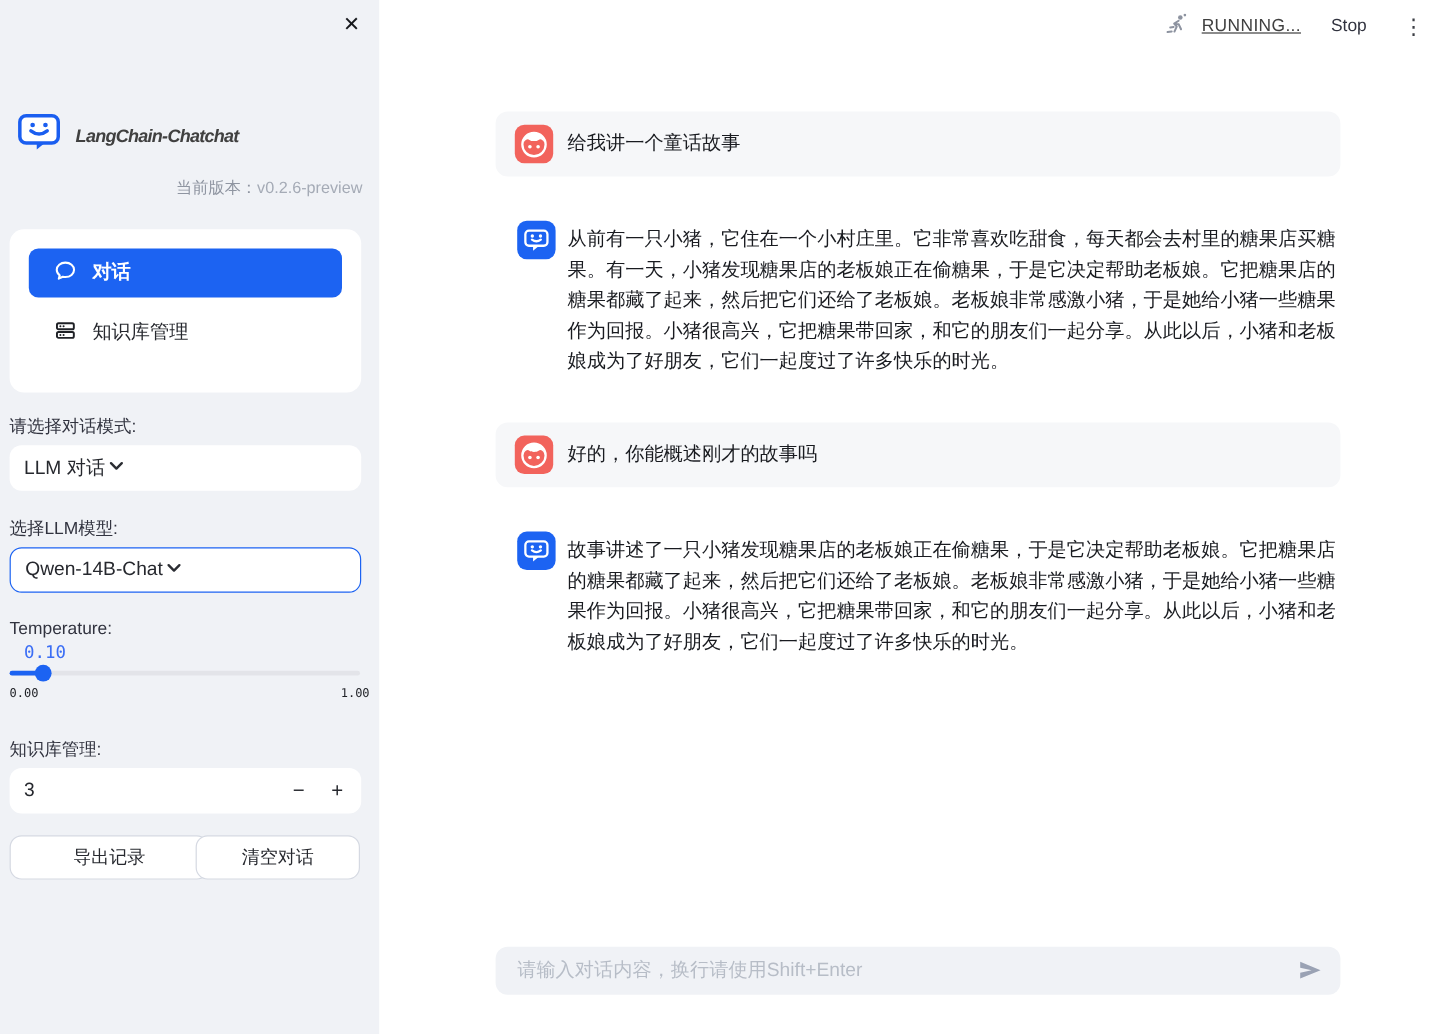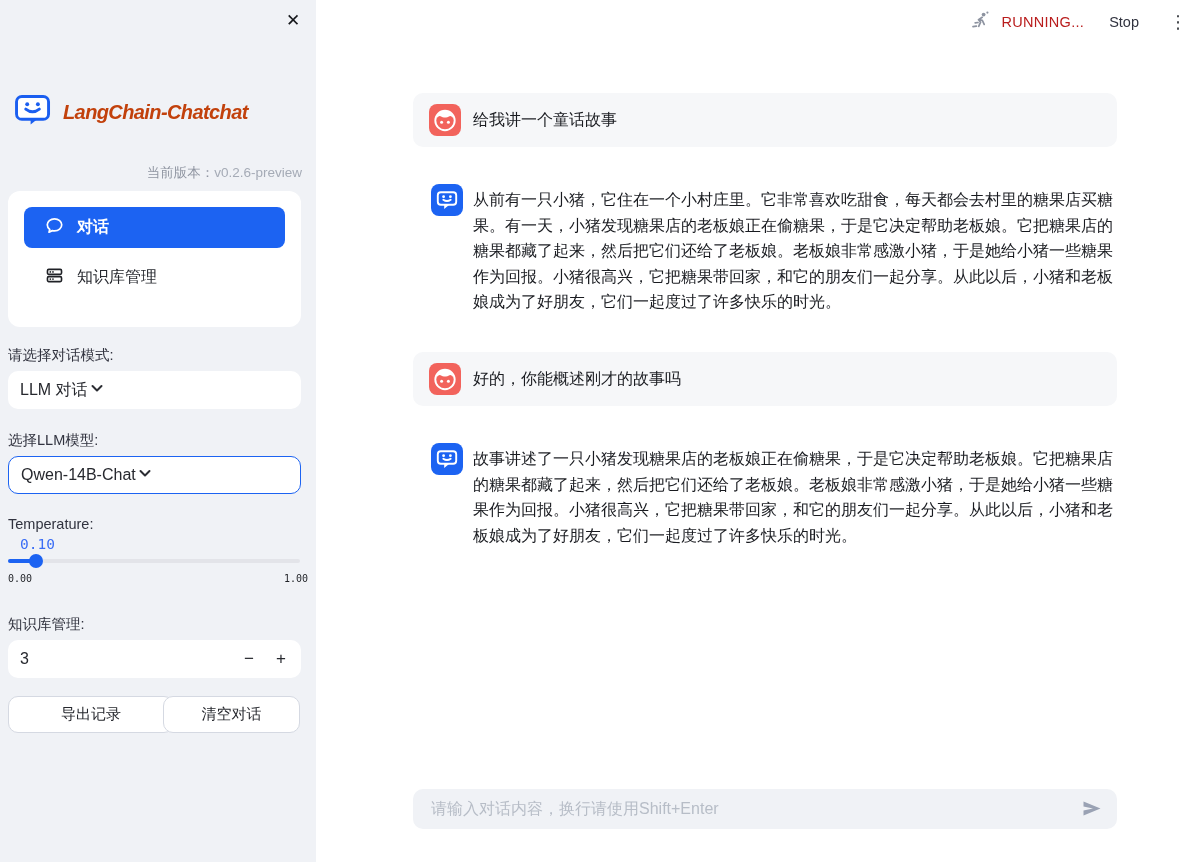--- a/index.html
+++ b/index.html
@@ -10,24 +10,24 @@
     font-family:"Liberation Sans","DejaVu Sans",sans-serif;
   }
   
   .sidebar { position:absolute; top:0; left:0; width:316px; height:862px; background:#f0f2f6; }
   .close-btn {
     position:absolute; top:6px; left:279px; width:28px; height:28px;
     background:none; border:none; font-size:17px; color:#15171b; cursor:pointer; padding:0;
   }
   .logo { position:absolute; top:94px; left:14px; display:flex; align-items:center; gap:9px; }
   .logo-text {
-    font-size:20px; font-weight:bold; font-style:italic; color:#c2410c;
+    font-size:15px; font-weight:bold; font-style:italic; color:#404040;
     letter-spacing:-0.6px; white-space:nowrap;
   }
-  .version { position:absolute; top:164px; right:14px; font-size:13.5px; }
+  .version { position:absolute; top:148px; right:14px; font-size:13.5px; }
   .version .vl { color:#8f95a1; }
   .version .vv { color:#a5abb6; }
   .nav-card { position:absolute; top:191px; left:8px; width:293px; height:136px; background:#ffffff; border-radius:12px; }
   .nav-item {
     position:absolute; left:16px; width:261px; height:41px; border-radius:8px;
     display:flex; align-items:center; gap:13px; padding-left:21px; font-size:16px; cursor:pointer;
   }
   .nav-item.active { top:16px; background:#1c63f2; color:#ffffff; font-weight:bold; }
   .nav-item.plain { top:66px; color:#26282e; }
   .field-label { position:absolute; left:8px; font-size:14.5px; color:#31333f; }
@@ -56,21 +56,21 @@
   }
   .step-btn { width:32px; height:36px; background:none; border:none; font-size:17px; color:#26282e; cursor:pointer; padding:0; }
   .action-btn {
     position:absolute; top:696px; height:37px; background:#ffffff; border:1px solid #d5d9e2;
     border-radius:10px; font-size:15px; color:#26282e; cursor:pointer; font-family:inherit;
   }
   .btn-export { left:8px; width:166px; }
   .btn-clear  { left:163px; width:137px; }
   
   .status-area { position:absolute; top:0; right:8px; height:44px; display:flex; align-items:center; }
-  .status-text { margin-left:11px; font-size:14.5px; color:#b91c1c; letter-spacing:0.3px; }
+  .status-text { margin-left:11px; font-size:14.5px; color:#404040; letter-spacing:0.3px;text-decoration:underline; }
   .stop-btn { margin-left:25px; background:none; border:none; font-size:14.5px; color:#31333f; cursor:pointer; font-family:inherit; padding:0; }
   .kebab-btn { margin-left:26px; background:none; border:none; font-size:18px; color:#3c3f45; cursor:pointer; padding:0 4px; line-height:1; }
   
   .chat { position:absolute; left:413px; top:93px; width:704px; }
   .msg { display:flex; gap:12px; margin-bottom:37px; }
   .msg.user { background:#f6f7f9; border-radius:10px; padding:11px 16px; align-items:center;text-align:center; }
   .msg.assistant { padding:0 4px 0 18px; gap:10px; }
   .avatar {
     width:32px; height:32px; border-radius:8px; flex:0 0 32px;
     display:flex; align-items:center; justify-content:center;

